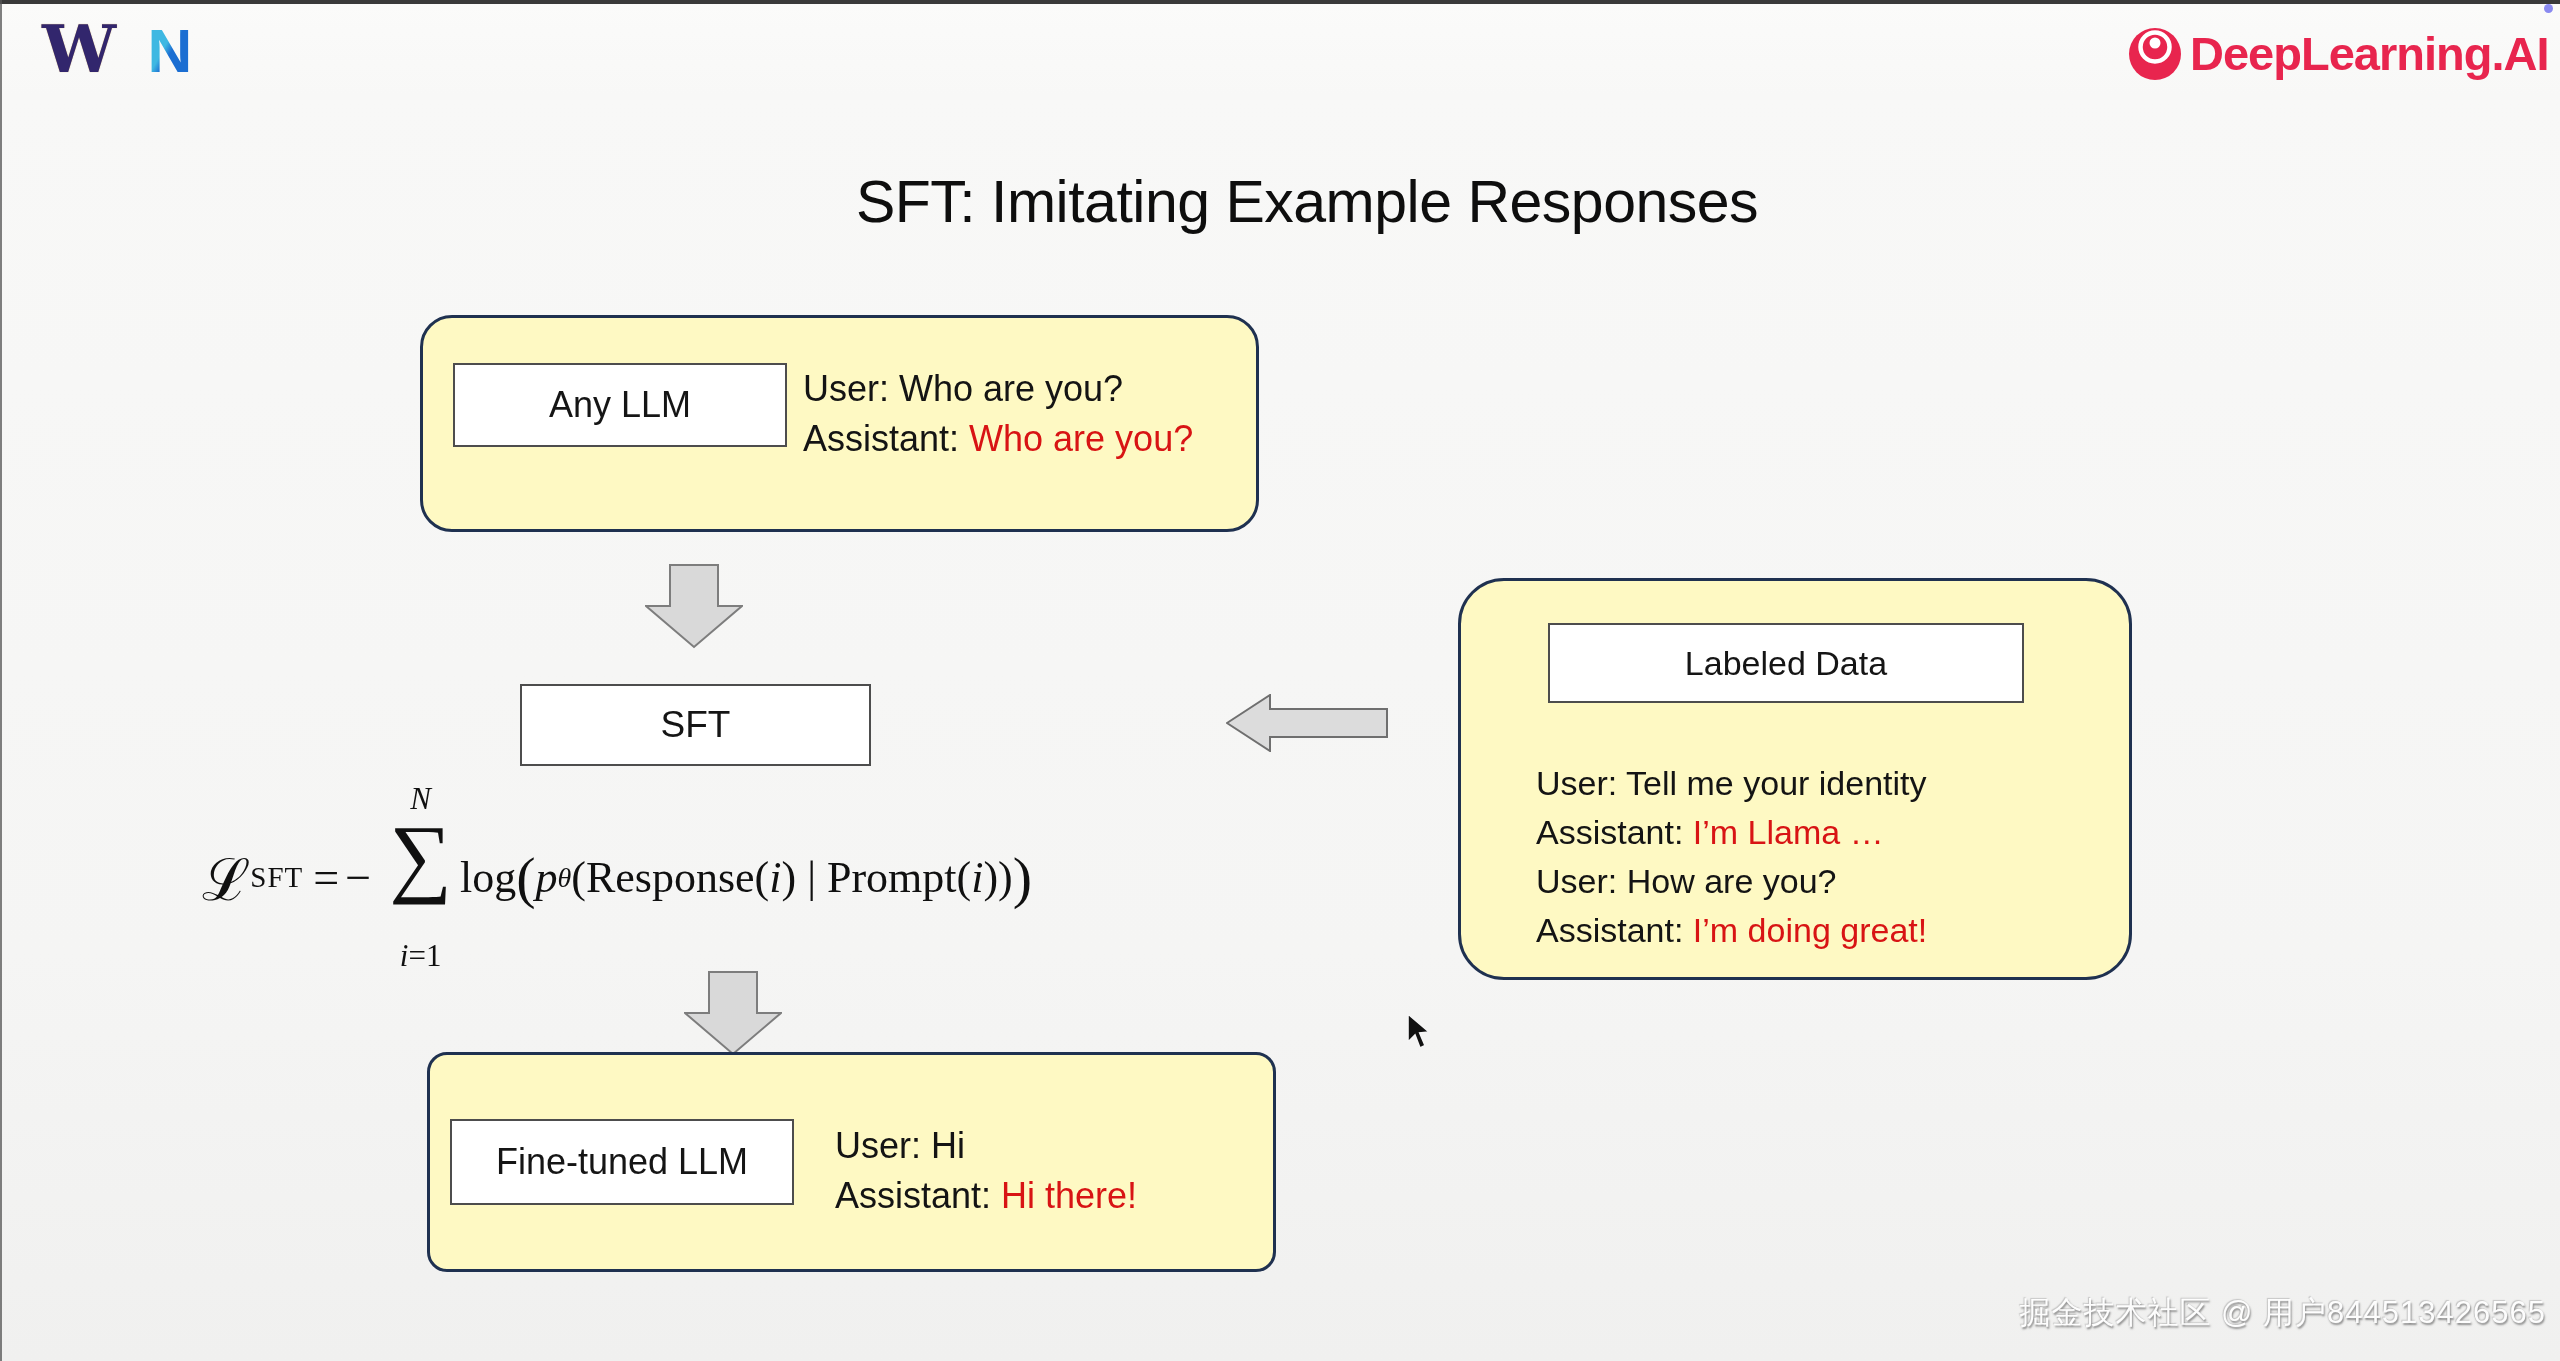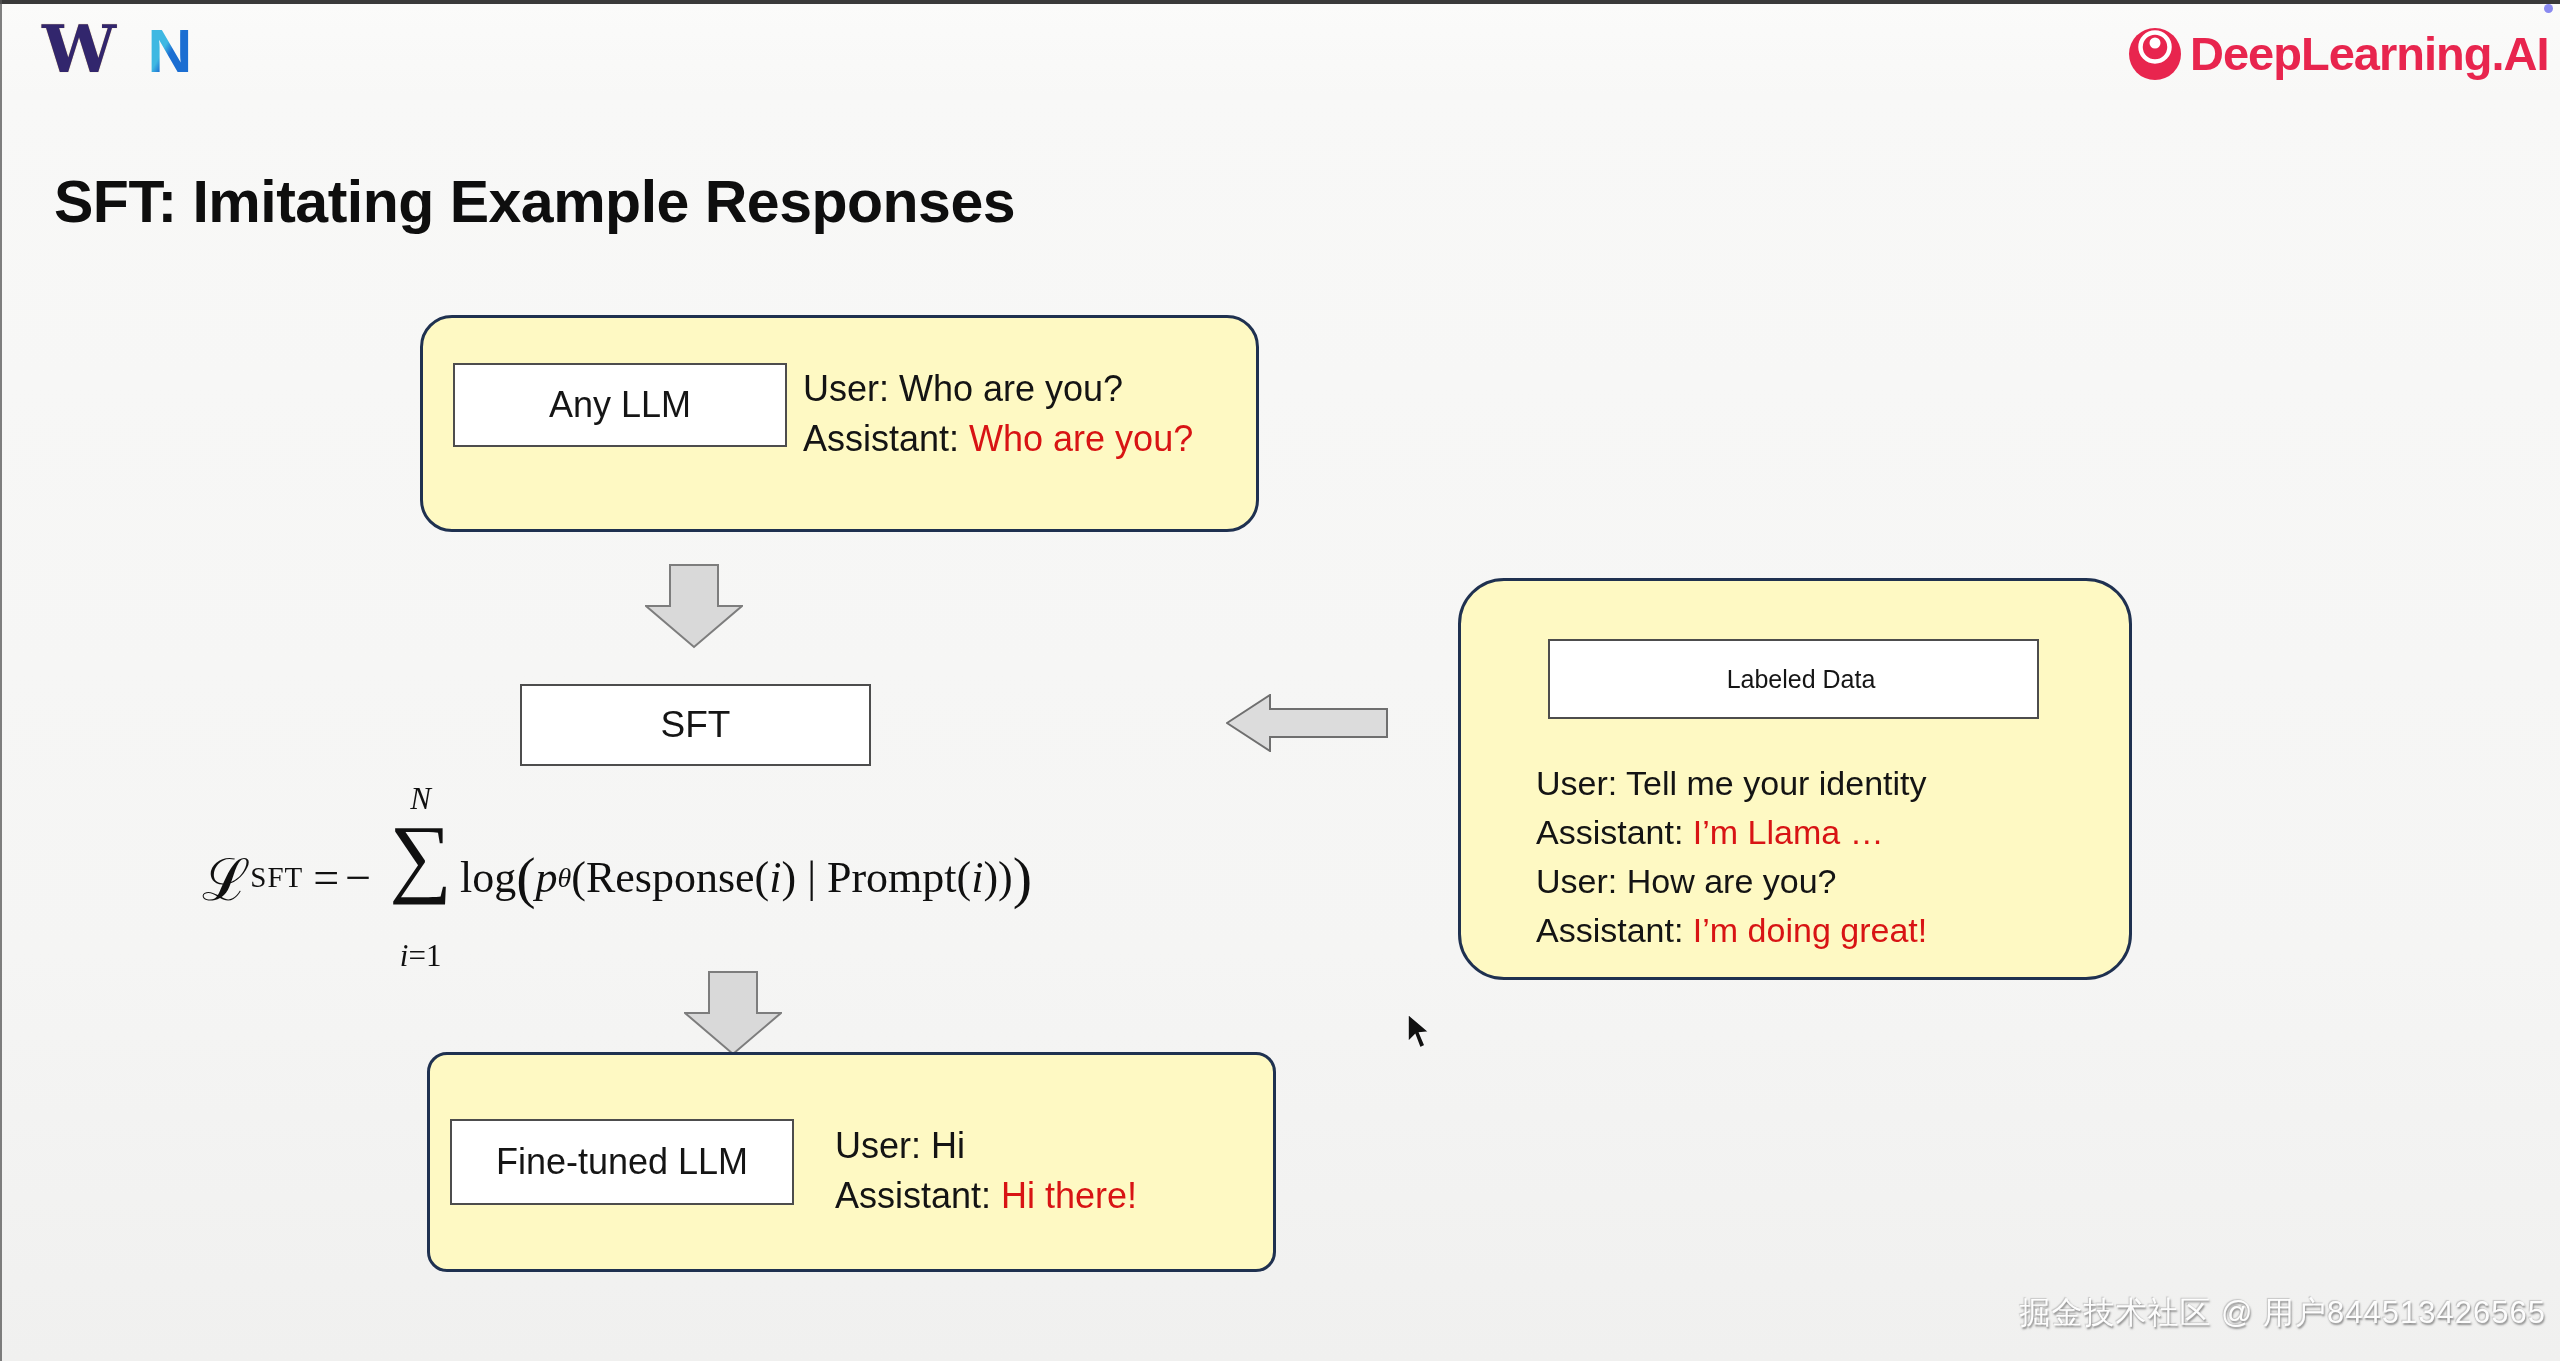--- a/index.html
+++ b/index.html
@@ -12,33 +12,33 @@
 
   
   .uw-w{position:absolute;left:42px;top:10px;font-family:"DejaVu Serif",serif;
         font-weight:bold;font-size:66px;color:#32266d;text-shadow:0 0 1px #c5a05e;}
   .nx-logo{position:absolute;left:140px;top:20px;}
   .dl-logo{position:absolute;left:2128px;top:26px;display:flex;align-items:center;gap:8px;}
   .dl-text{font-size:47px;font-weight:bold;color:#e8254e;letter-spacing:-1px;}
   .corner-dot{position:absolute;left:2544px;top:4px;width:9px;height:9px;border-radius:50%;background:#8a8af0;}
 
   
-  .title{position:absolute;left:0;right:0;top:168px;text-align:left;text-indent:54px;
-         font-size:59px;font-weight:bold;color:#0e0e0e;letter-spacing:-.5px;}
+  .title{position:absolute;left:0;right:0;top:168px;text-align:center;text-indent:54px;
+         font-size:59px;font-weight:normal;color:#0e0e0e;letter-spacing:-.5px;}
 
   
   .bigbox{position:absolute;background:#fef9c3;border:3px solid #1f3150;}
   .box-any{left:420px;top:315px;width:833px;height:211px;border-radius:32px;}
   .box-labeled{left:1458px;top:578px;width:668px;height:396px;border-radius:46px;}
   .box-ft{left:427px;top:1052px;width:843px;height:214px;border-radius:20px;}
 
   .innerrect{position:absolute;background:#fff;border:2px solid #4d4d4d;
              text-align:center;font-size:36px;color:#151515;}
   .ir-any{left:30px;top:45px;width:330px;height:80px;line-height:80px;}
-  .ir-labeled{left:87px;top:58px;width:472px;height:76px;line-height:76px;font-size:25px;padding-left:15px;}
+  .ir-labeled{left:87px;top:42px;width:472px;height:76px;line-height:76px;font-size:34px;}
   .ir-ft{left:20px;top:64px;width:340px;height:82px;line-height:82px;}
   .ir-sft{position:absolute;left:520px;top:684px;width:347px;height:78px;line-height:78px;
           background:#fff;border:2px solid #4d4d4d;text-align:center;font-size:37px;color:#151515;}
 
   
   .chat{position:absolute;font-size:36px;color:#141414;line-height:50px;white-space:nowrap;}
   .chat-any{left:380px;top:46px;}
   .chat-ft{left:405px;top:66px;}
   .chat-labeled{left:75px;top:178px;font-size:34px;line-height:49px;}
   .red{color:#d81414;}

